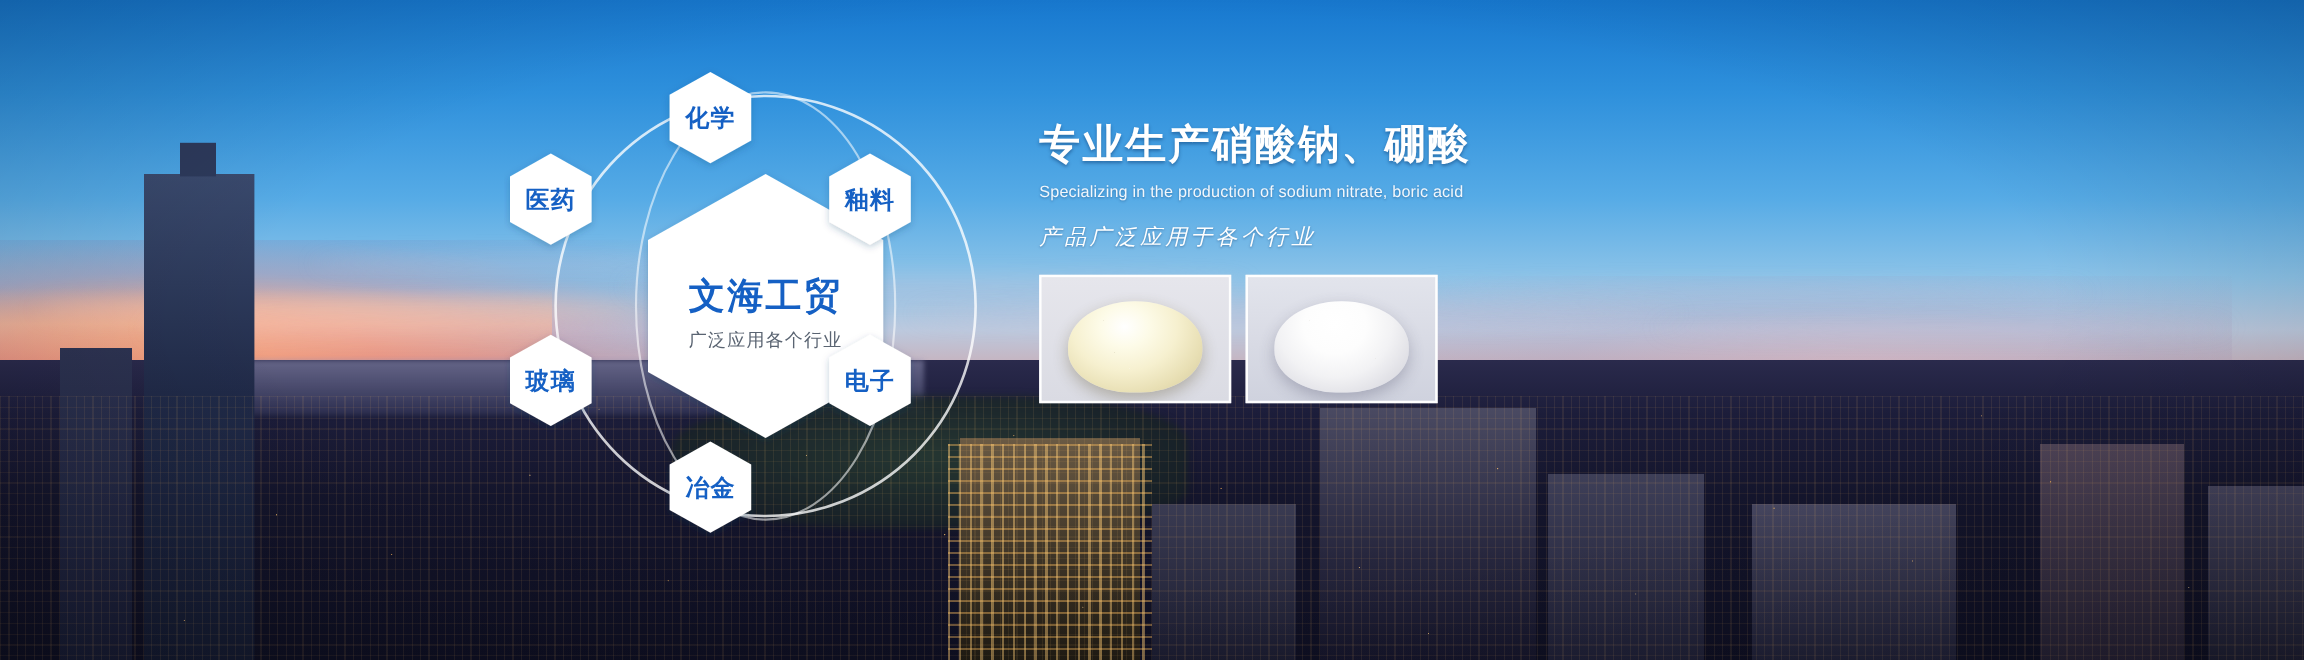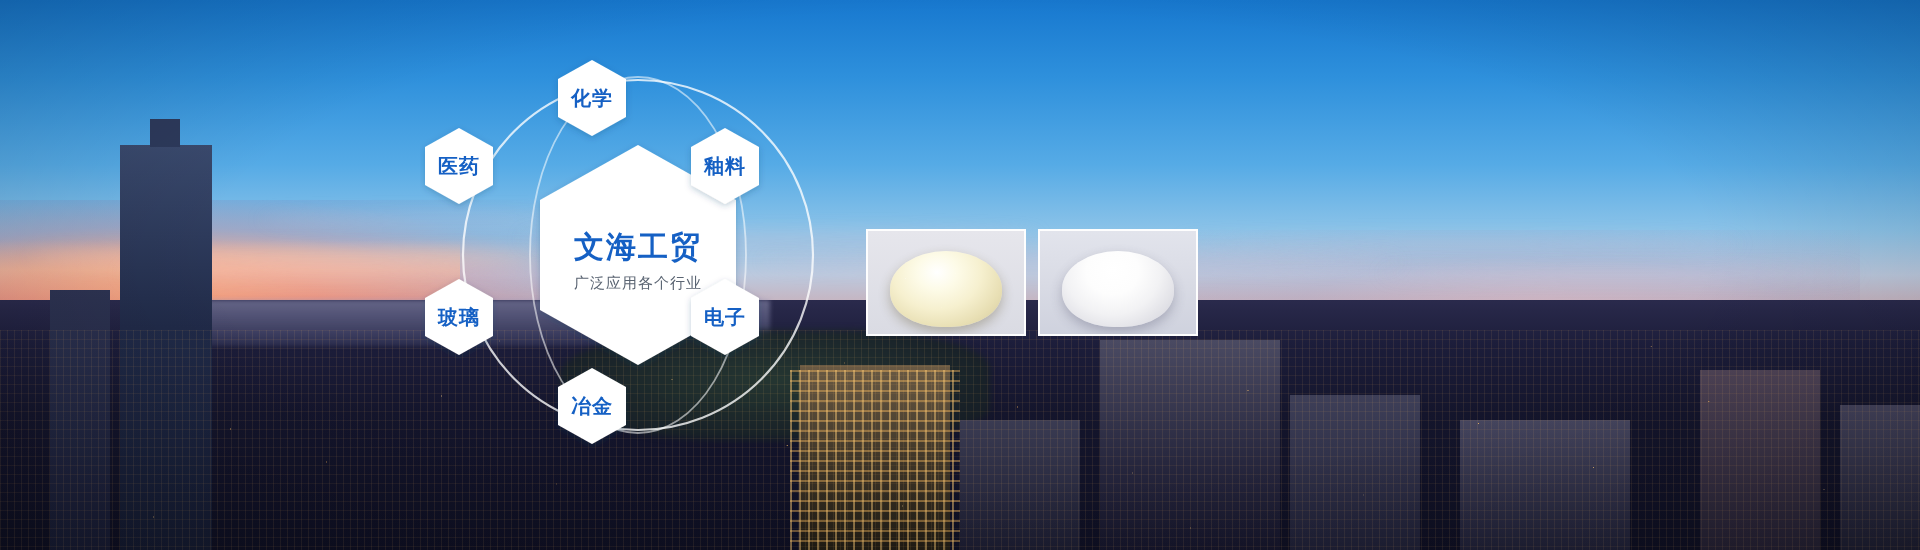--- a/index.html
+++ b/index.html
@@ -294,20 +294,25 @@
       <polygon points="39,259 73,278 73,316 39,335 5,316 5,278" fill="#ffffff" filter="url(#softshadow)"></polygon>
       <text x="39" y="304" text-anchor="middle" font-family="Liberation Sans, sans-serif" font-size="20" font-weight="bold" letter-spacing="1" fill="#1560c4">玻璃</text>
     </g>
 
     <g>
       <polygon points="39,108 73,127 73,165 39,184 5,165 5,127" fill="#ffffff" filter="url(#softshadow)"></polygon>
       <text x="39" y="153" text-anchor="middle" font-family="Liberation Sans, sans-serif" font-size="20" font-weight="bold" letter-spacing="1" fill="#1560c4">医药</text>
     </g>
   </svg>
 
+  <div class="copy">
+    <div class="headline">专业生产硝酸钠、硼酸</div>
+    <div class="subline">Specializing in the production of sodium nitrate, boric acid</div>
+    <div class="tagline">产品广泛应用于各个行业</div>
+  </div>
 
   <div class="shots">
     <div class="shot shot-cream">
       <div class="tray"></div>
       <div class="heap"></div>
       <div class="grain"></div>
     </div>
     <div class="shot shot-white">
       <div class="tray"></div>
       <div class="heap"></div>

